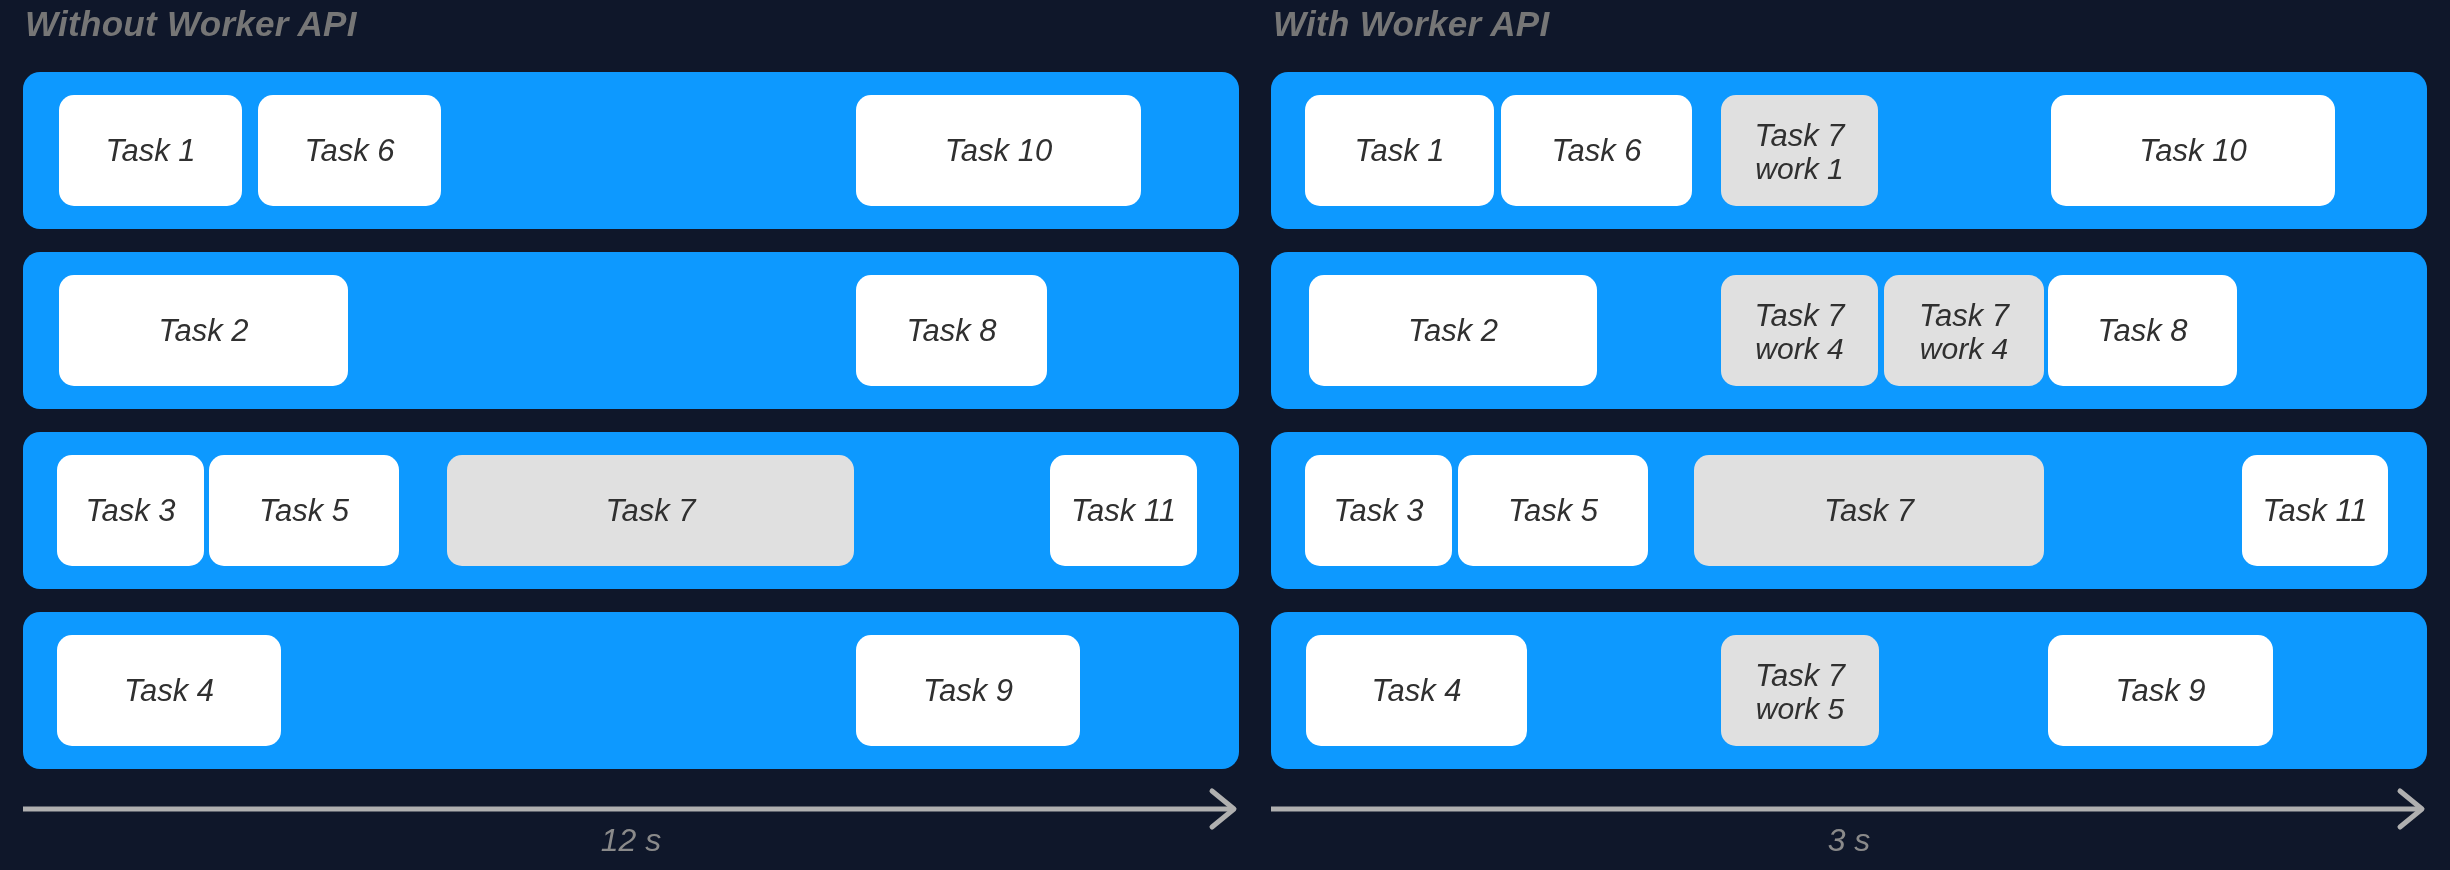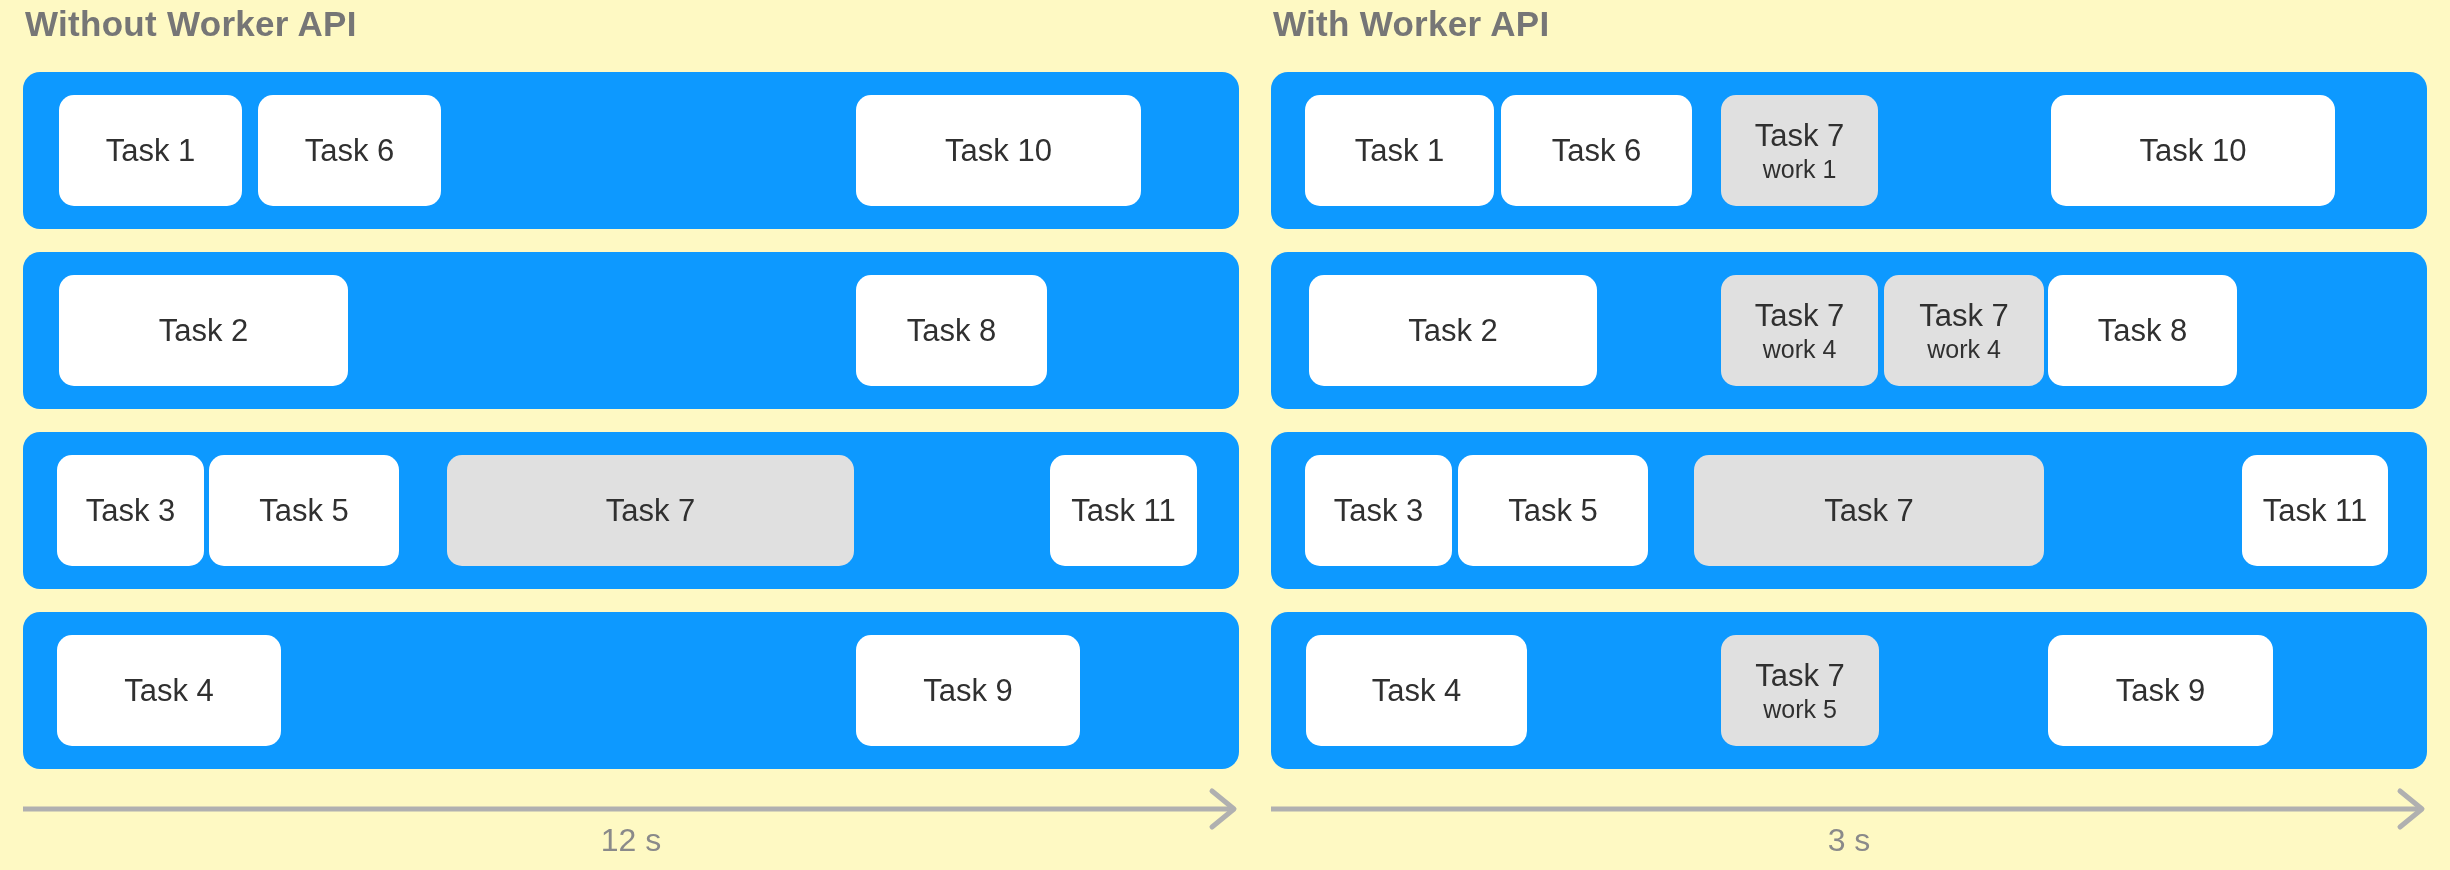--- a/index.html
+++ b/index.html
@@ -34,36 +34,36 @@
     height: 111px;
     border-radius: 15px;
     display: flex;
     flex-direction: column;
     align-items: center;
     justify-content: center;
     gap: 1px;
     box-sizing: border-box;
   }
   .task .task-label   { font-size: 31px; line-height: 36px; }
-  .task .task-sublabel{ font-size: 25px; line-height: 28px; }
+  .task .task-sublabel{ font-size: 30px; line-height: 28px; }
   .arrow-wrap { position: absolute; top: 786px; left: 0; }
   .duration {
     position: absolute;
     top: 822px;
     left: 0;
     width: 100%;
     text-align: center;
     font-size: 32px;
     font-weight: 500;
   }
 </style>
 </head>
 <body>
 
-<div id="stage" style="background: #fef9c3;">
+<div id="stage" style="background: #0f172a; font-style: italic;">
     <div class="panel" style="left: 23px; width: 1216px;">
       <div class="panel-title" style="color: rgb(118, 118, 118);">Without Worker API</div>
       <div class="lane" style="top: 72px; height: 157px; background: rgb(13, 153, 255);">
         <div class="task white" style="left: 36px; width: 183px; background: rgb(255, 255, 255); color: rgb(48, 48, 48);">
           <div class="task-label">Task 1</div>
         </div>
         <div class="task white" style="left: 235px; width: 183px; background: rgb(255, 255, 255); color: rgb(48, 48, 48);">
           <div class="task-label">Task 6</div>
         </div>
         <div class="task white" style="left: 833px; width: 285px; background: rgb(255, 255, 255); color: rgb(48, 48, 48);">

